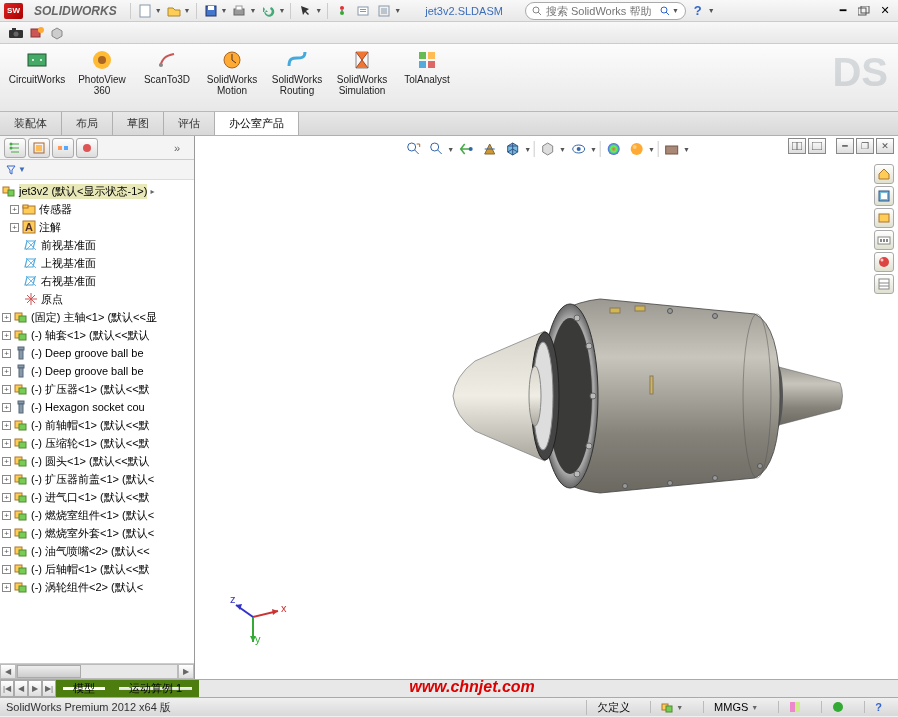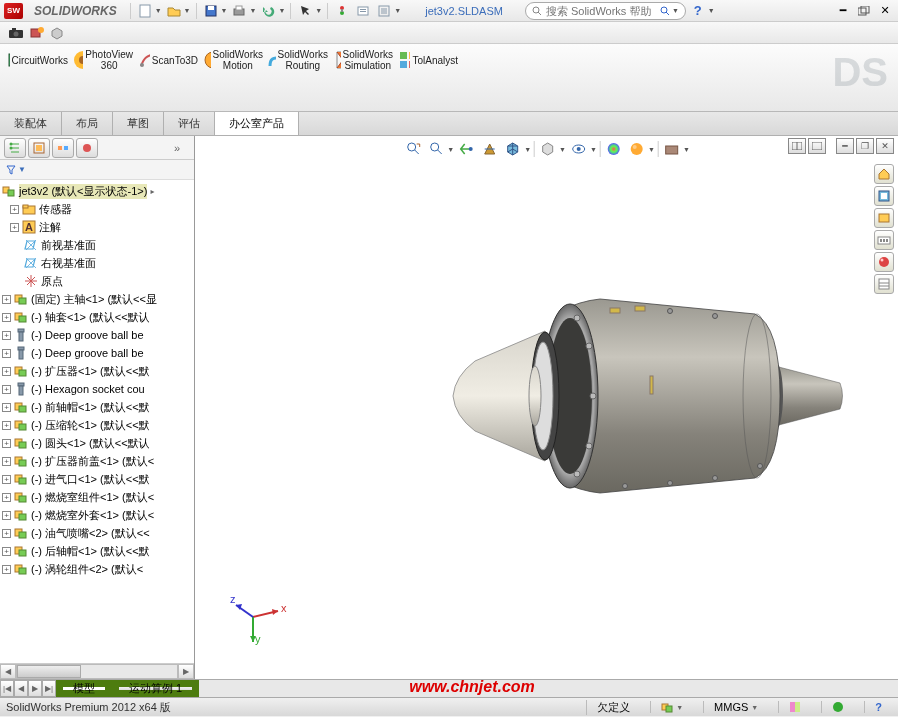--- a/index.html
+++ b/index.html
@@ -10,21 +10,21 @@
 .menubar .brand { font-weight: bold; font-style: italic; color: #666; font-size: 12px; margin: 16px 8px; }
 .menubar .ico { width: 18px; height: 18px; display: flex; align-items: center; justify-content: center; cursor: pointer; }
 .menubar .sep { width: 1px; height: 16px; background: #ccc; margin: 0 2px; }
 .menubar .filetitle { color: #3b6dba; font-size: 11px; margin: 0 6px; }
 .menubar .search { background: #fff; border: 1px solid #aaa; border-radius: 10px; height: 18px; display: flex; align-items: center; padding: 0 6px; gap: 4px; }
 .menubar .search input { border: none; outline: none; width: 110px; color: #888; font-size: 11px; }
 
 .quickbar { height: 22px; background: linear-gradient(#f8f8f8,#e8e8e8); border-bottom: 1px solid #ccc; display: flex; align-items: center; padding: 0 8px; gap: 6px; }
 
 .ribbon { height: 68px; background: linear-gradient(#fcfcfc,#e8e8e8); border-bottom: 1px solid #b8b8b8; display: flex; align-items: flex-start; padding: 4px 6px; gap: 3px; position: relative; }
-.ribbon .tool { width: 62px; display: flex; flex-direction: row; align-items: center; gap: 2px; cursor: pointer; }
+.ribbon .tool { width: 62px; display: flex; flex-direction: column; align-items: center; gap: 2px; cursor: pointer; }
 .ribbon .tool .ticon { width: 24px; height: 24px; }
 .ribbon .tool .tlabel { font-size: 10px; color: #222; text-align: center; line-height: 11px; }
 .ribbon .dslogo { position: absolute; right: 10px; top: 6px; font-size: 40px; color: rgba(120,130,140,0.25); font-weight: bold; }
 
 .tabs { height: 24px; background: linear-gradient(#e8e8e8,#d8d8d8); border-bottom: 1px solid #b0b0b0; display: flex; align-items: stretch; }
 .tabs .tab { padding: 0 14px; display: flex; align-items: center; border-right: 1px solid #b0b0b0; cursor: pointer; color: #333; }
 .tabs .tab.active { background: #fff; color: #000; }
 
 .workspace { display: flex; height: 543px; }
 
@@ -319,20 +319,28 @@
             </svg>
             <span class="nlbl">注解</span>
           </div>
           <div class="node indent1">
             <span class="noexp"></span>
             <svg class="nico" width="14" height="14">
               <path d="M3 3l8 0-2 8-8 0z" fill="none" stroke="#5ad" stroke-width="1.2"></path>
               <path d="M2 2l10 10M12 2L2 12" stroke="#5ad" stroke-width="0.8"></path>
             </svg>
             <span class="nlbl">前视基准面</span>
+          </div>
+          <div class="node indent1">
+            <span class="noexp"></span>
+            <svg class="nico" width="14" height="14">
+              <path d="M3 3l8 0-2 8-8 0z" fill="none" stroke="#5ad" stroke-width="1.2"></path>
+              <path d="M2 2l10 10M12 2L2 12" stroke="#5ad" stroke-width="0.8"></path>
+            </svg>
+            <span class="nlbl">上视基准面</span>
           </div>
           <div class="node indent1">
             <span class="noexp"></span>
             <svg class="nico" width="14" height="14">
               <path d="M3 3l8 0-2 8-8 0z" fill="none" stroke="#5ad" stroke-width="1.2"></path>
               <path d="M2 2l10 10M12 2L2 12" stroke="#5ad" stroke-width="0.8"></path>
             </svg>
             <span class="nlbl">右视基准面</span>
           </div>
           <div class="node indent1">

